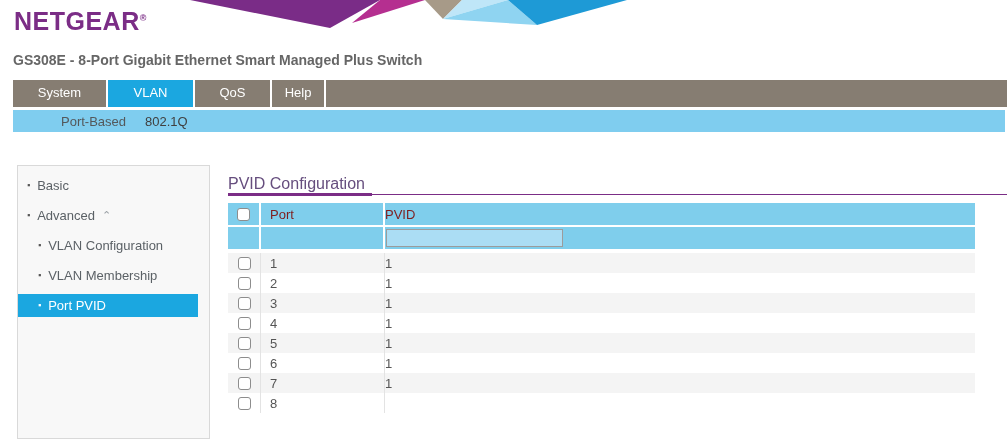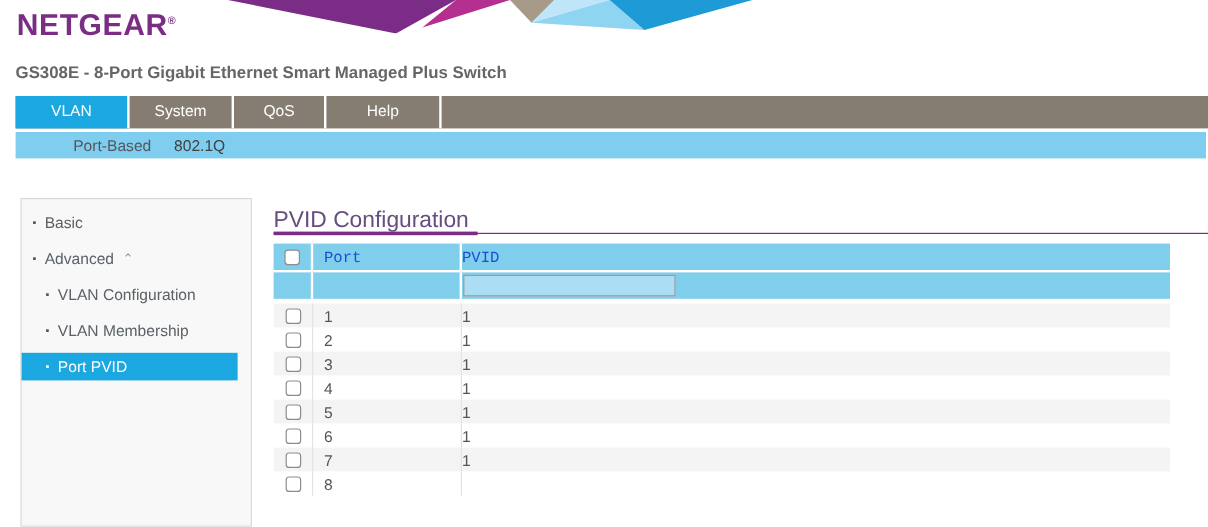--- a/index.html
+++ b/index.html
@@ -26,21 +26,21 @@
     position:absolute; left:13px; top:80px; width:994px; height:27px;
     background:#867D72; display:flex;
   }
   .tab {
     height:27px; line-height:26px; text-align:center; color:#fff;
     border-right:2px solid #fff; cursor:pointer;
   }
   .tab:nth-of-type(1){ width:95px; }
   .tab:nth-of-type(2){ width:87px; }
   .tab:nth-of-type(3){ width:77px; }
-  .tab:nth-of-type(4){ width:96px; }
+  .tab:nth-of-type(4){ width:54px; }
   .tab.active { background:#1BA7E0; }
 
   
   .subnav-bar {
     position:absolute; left:13px; top:110px; width:992px; height:22px;
     background:#7FCDEF; display:flex; align-items:center;padding-left:34px;
   }
   .subnav-item { margin-left:14px; color:#54585B; cursor:pointer; }
   .subnav-item.active { margin-left:19px; color:#404040; }
 
@@ -59,35 +59,35 @@
     height:23px; width:180px; background:#1BA7E0; color:#fff; margin-top:9px;
   }
   .bullet { font-size:9px; margin-right:7px; color:#555; line-height:1; }
   .side-item.selected .bullet { color:#fff; }
   .caret { color:#9AA0A5; margin-left:7px; font-size:11px; }
 
   
   .main { position:absolute; left:228px; top:176px; width:779px; }
   .section-head { width:779px; line-height:15px; border-bottom:1px solid #7B2D86; }
   .section-title {
-    display:inline-block; font-size:19px; color:#664E7E;
+    display:inline-block; font-size:16px; color:#664E7E;
     padding:0 7px 2px 0; border-bottom:3px solid #7B2D86; margin-bottom:-2px;
   }
 
   .pvid-table { margin-top:8px; width:747px; }
   .thead, .filter-row, .tr { display:flex; }
   .thead  { height:22px; background:#7FCEEC; margin-bottom:2px; }
   .filter-row { height:22px; background:#7FCEEC; margin-bottom:4px; }
   .th, .td { display:flex; align-items:center; }
   .col-check { width:33px; justify-content:center; }
   .col-port  { width:124px; padding-left:9px; }
   .col-pvid  { flex:1; }
   .thead .col-check, .thead .col-port,
   .filter-row .col-check, .filter-row .col-port { border-right:2px solid #fff; }
-  .thead .th { color:#1d4ed8;font-family:Liberation Mono, monospace; }
+  .thead .th { color:#7f1d1d; }
 
   .filter-input {
     width:177px; height:18px; margin-left:1px;
     background:#ABDDF4; border:1px solid #9C9C9C; border-radius:0;
     font-family:"Liberation Sans", sans-serif; font-size:12px; color:#333;
     outline:none; padding:0 3px;
   }
 
   .tbody .tr { height:20px; background:#fff; }
   .tbody .tr:nth-of-type(odd){ background:#F4F4F4; }
@@ -109,22 +109,22 @@
   <polygon points="237,0 274,0 255,19" fill="#A79A88"></polygon>
   <polygon points="274,0 320,0 255,19" fill="#BFE6F8"></polygon>
   <polygon points="255,19 320,0 349,25" fill="#8FD4F1"></polygon>
   <polygon points="320,0 439,0 349,25" fill="#1E9AD6"></polygon>
 </svg>
 
 <div class="page-title">GS308E - 8-Port Gigabit Ethernet Smart Managed Plus Switch</div>
 
 <div class="nav-bar">
 
-<div class="tab active">VLAN</div>
-    <div class="tab">System</div>
+<div class="tab">System</div>
+    <div class="tab active">VLAN</div>
     <div class="tab">QoS</div>
     <div class="tab">Help</div>
   </div>
 
 <div class="subnav-bar">
 
 <div class="subnav-item">Port-Based</div>
     <div class="subnav-item active">802.1Q</div>
   </div>
 

